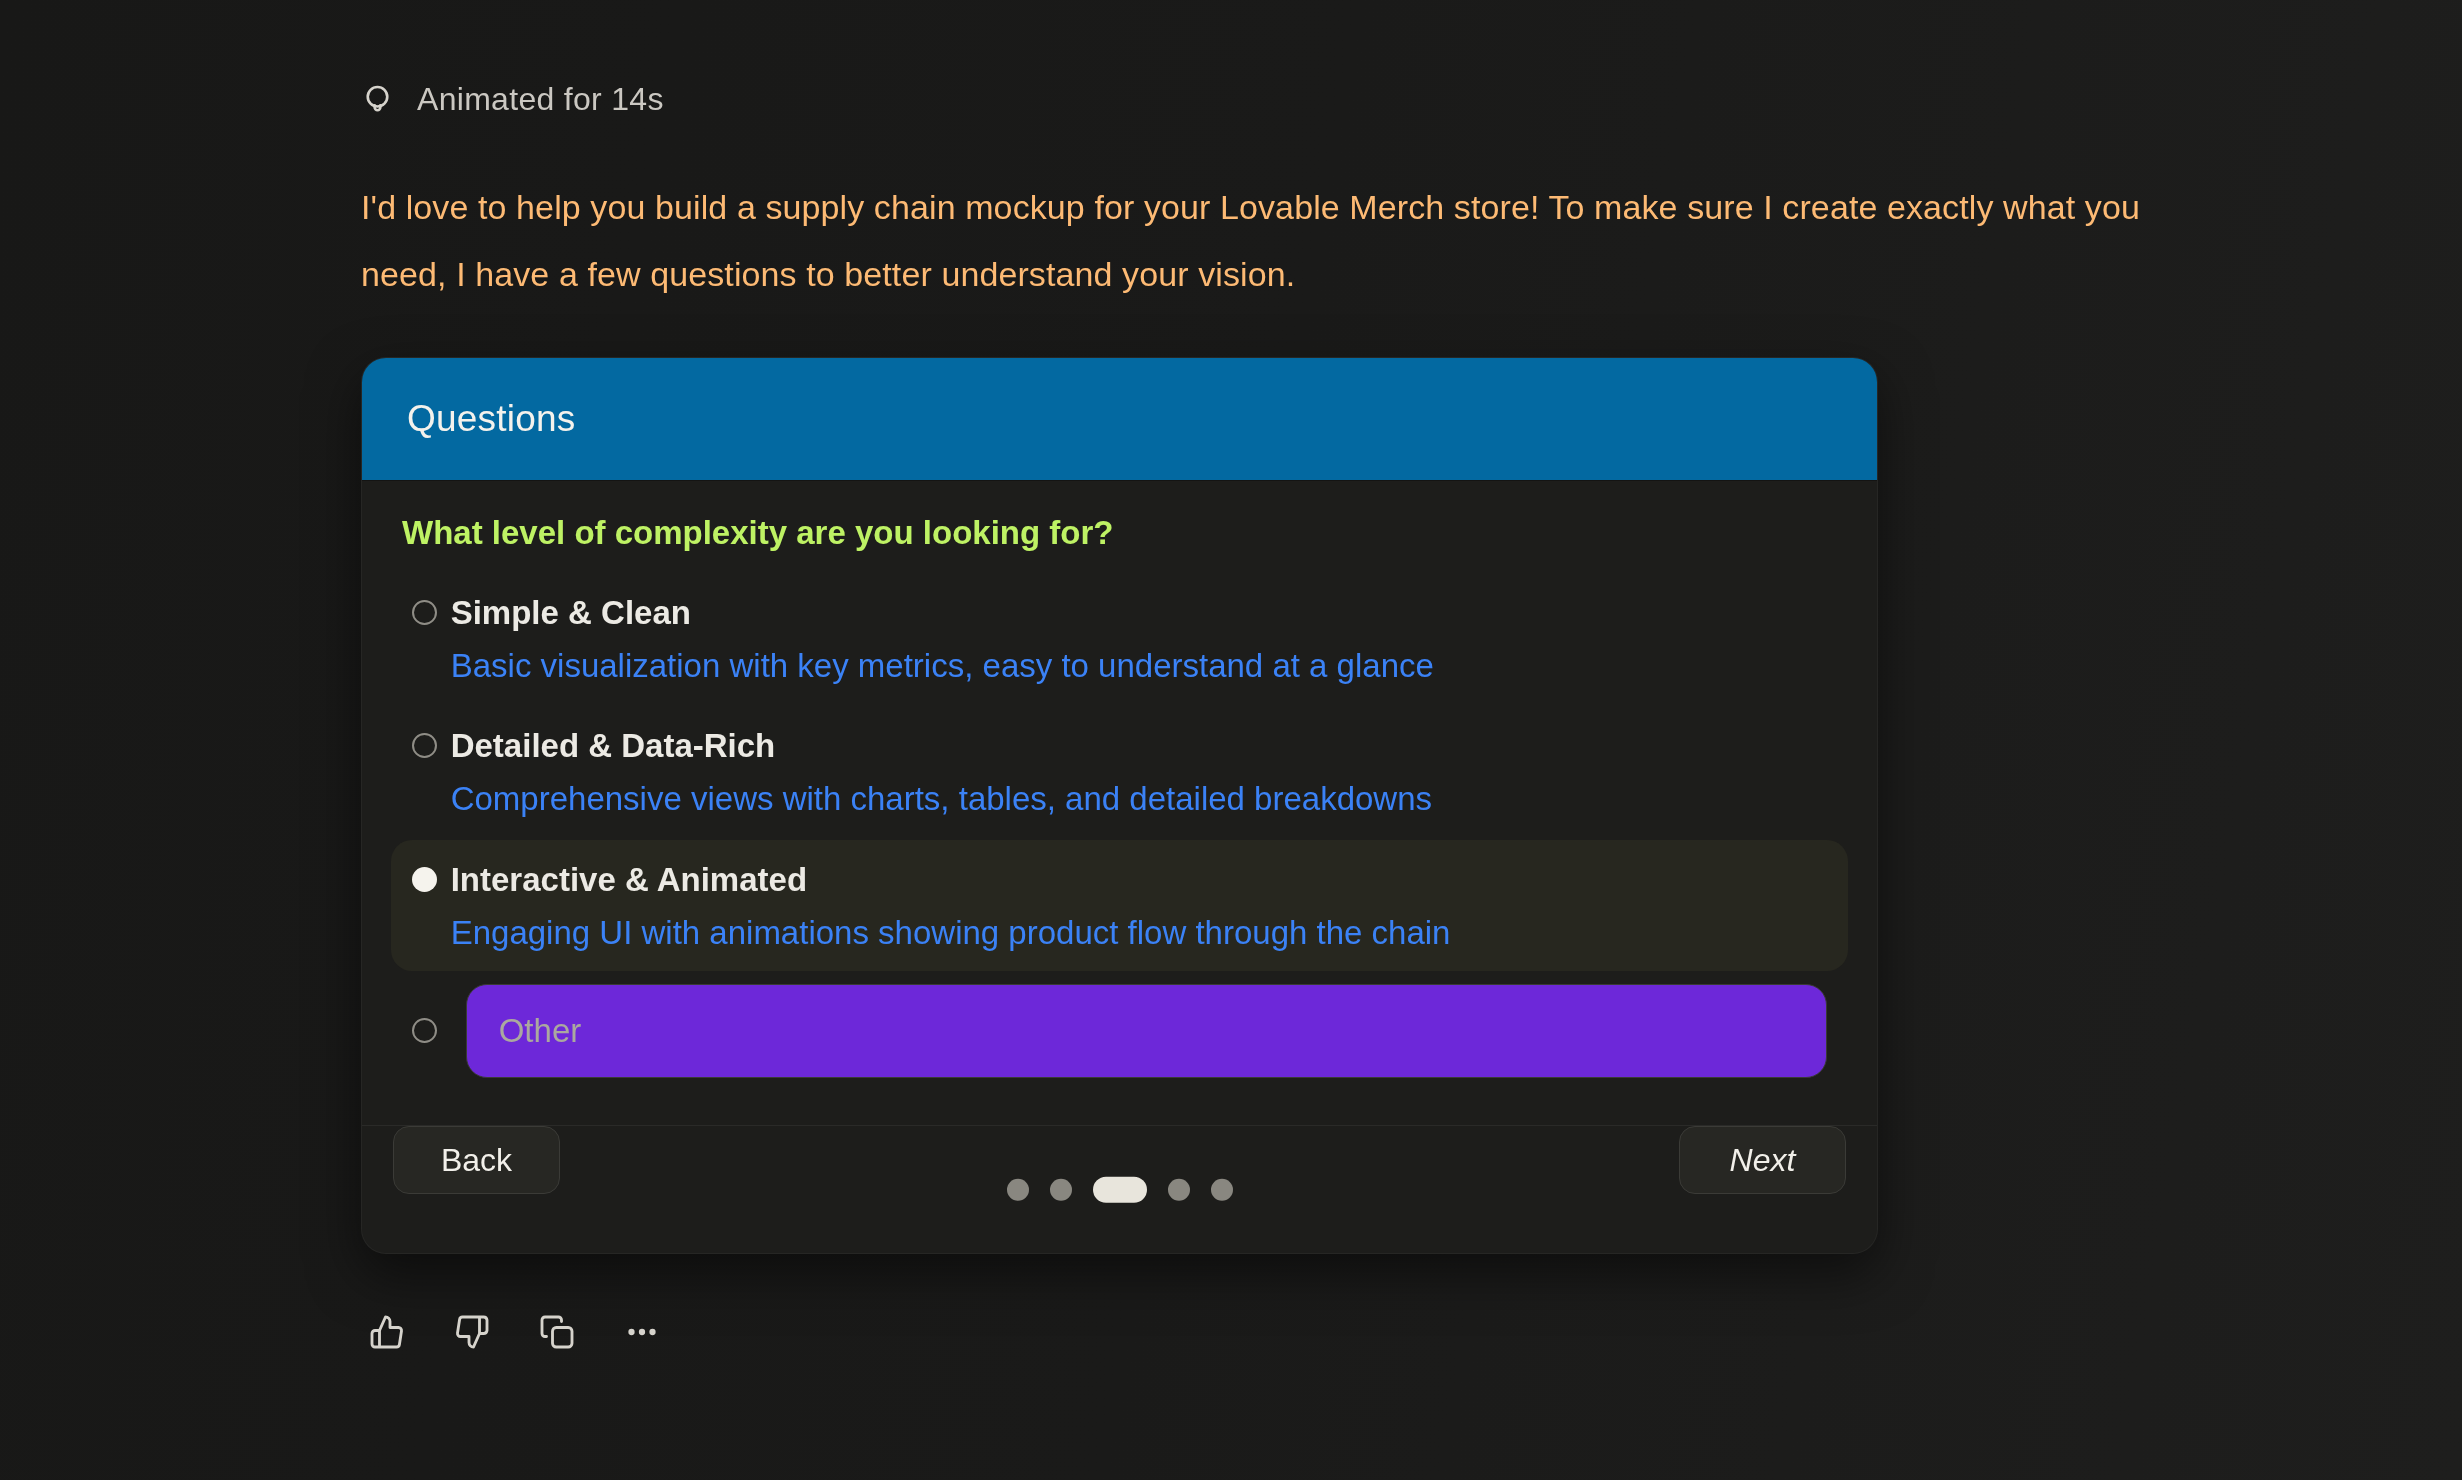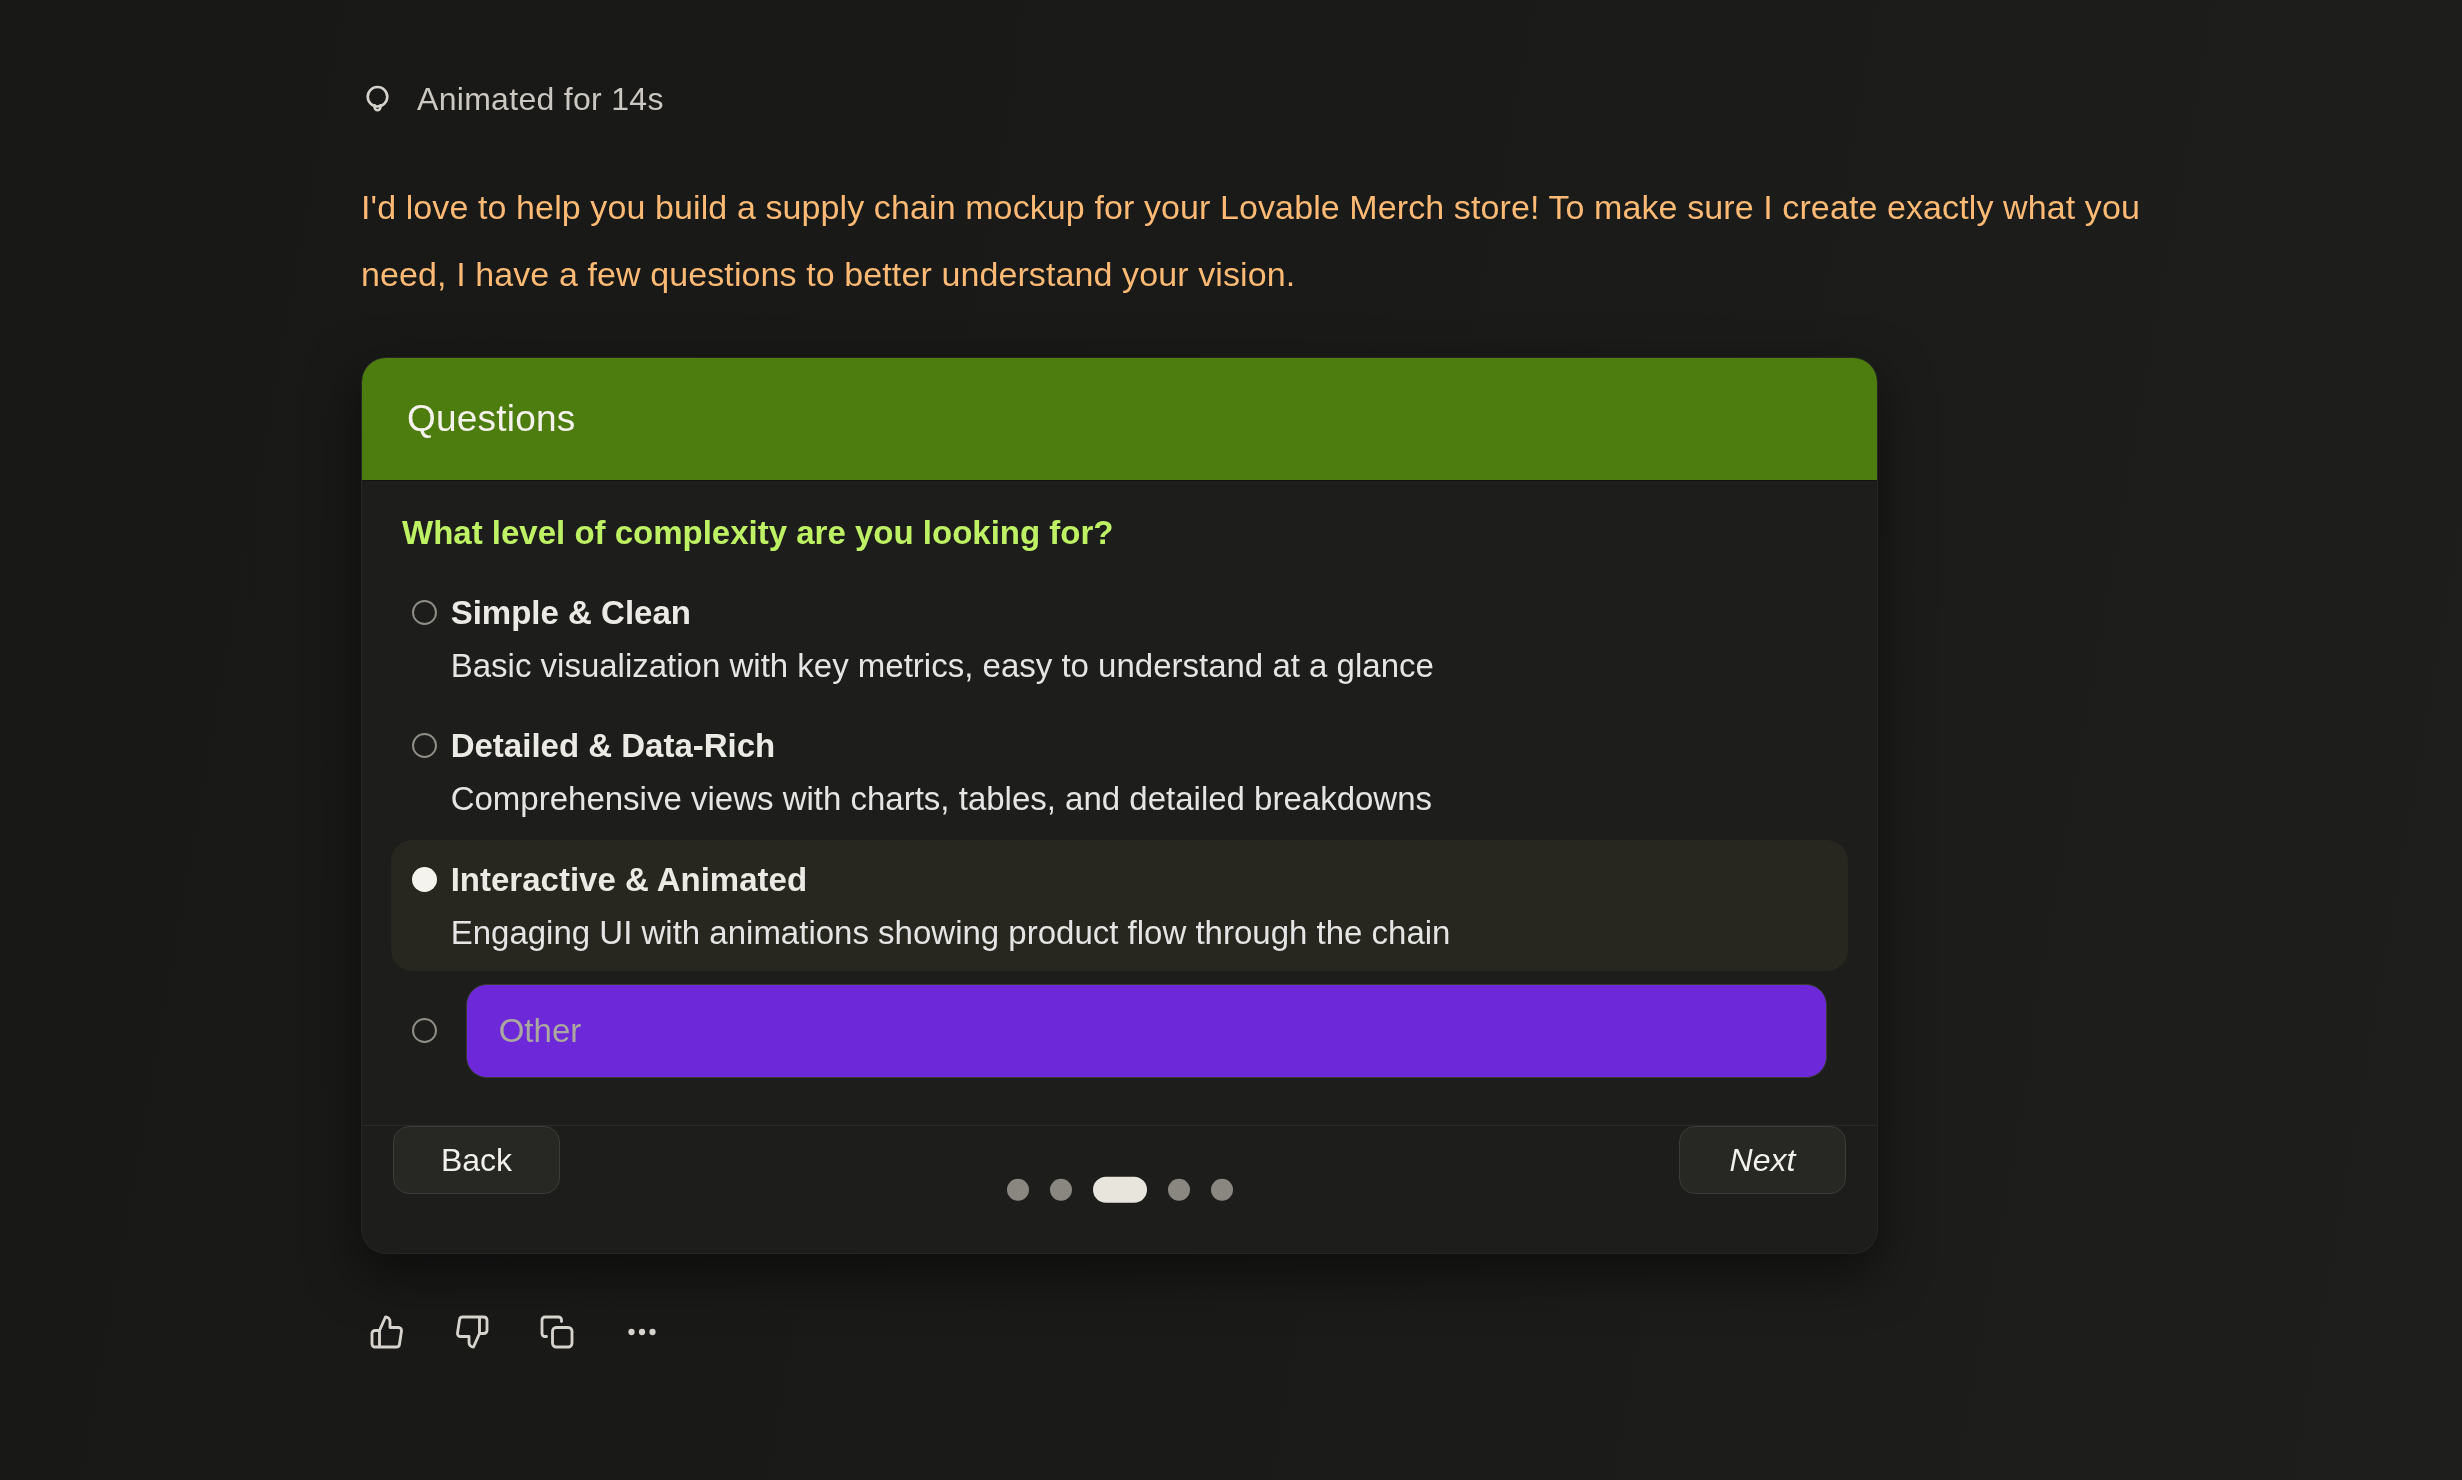--- a/index.html
+++ b/index.html
@@ -33,21 +33,21 @@
     margin-top: 49px;
     width: 1517px;
     background: #1d1d1b;
     border: 1.1px solid rgba(255,255,255,0.045);
     border-radius: 25px;
     box-shadow: 0 19.5px 52px rgba(0,0,0,0.5);
     overflow: hidden;
   }
   .card-header {
     height: 123px;
-    background: #4d7c0f;
+    background: #0369a1;
     border-bottom: 1.1px solid #141413;
     display: flex; align-items: center;
     padding: 0 45px;
   }
   .card-title { font-size: 37px; font-weight: 500; color: #f4f2ec; letter-spacing: 0.2px; }
 
   .card-body { padding: 33px 23px 45px 23px; }
   .question {
     margin: 0 0 21px 17px;
     font-size: 33px; font-weight: 700; color: #bef264;
@@ -64,21 +64,21 @@
   .radio {
     width: 25px; height: 25px; flex: none;
     margin-top: 14px;
     border-radius: 50%;
     border: 2.9px solid #8f8d86;
     background: transparent;
   }
   .option.selected .radio { border: none; background: #f5f3ed; }
   .option-text { margin-left: 14px; }
   .option-label { font-size: 33px; font-weight: 700; color: #eceae4; line-height: 53px; }
-  .option-desc  { font-size: 33px; font-weight: 400; color: #e5e5e5; line-height: 53px; }
+  .option-desc  { font-size: 33px; font-weight: 400; color: #3b82f6; line-height: 53px; }
 
   .option.other { align-items: center; padding-top: 10.3px; padding-bottom: 0; cursor: default; }
   .option.other .radio { margin-top: 0; }
   .other-input {
     margin-left: 29px; flex: 1;
     height: 94px;
     background: #6d28d9;
     border: 1.1px solid #3a3a36;
     border-radius: 21px;
     padding: 0 32px;

